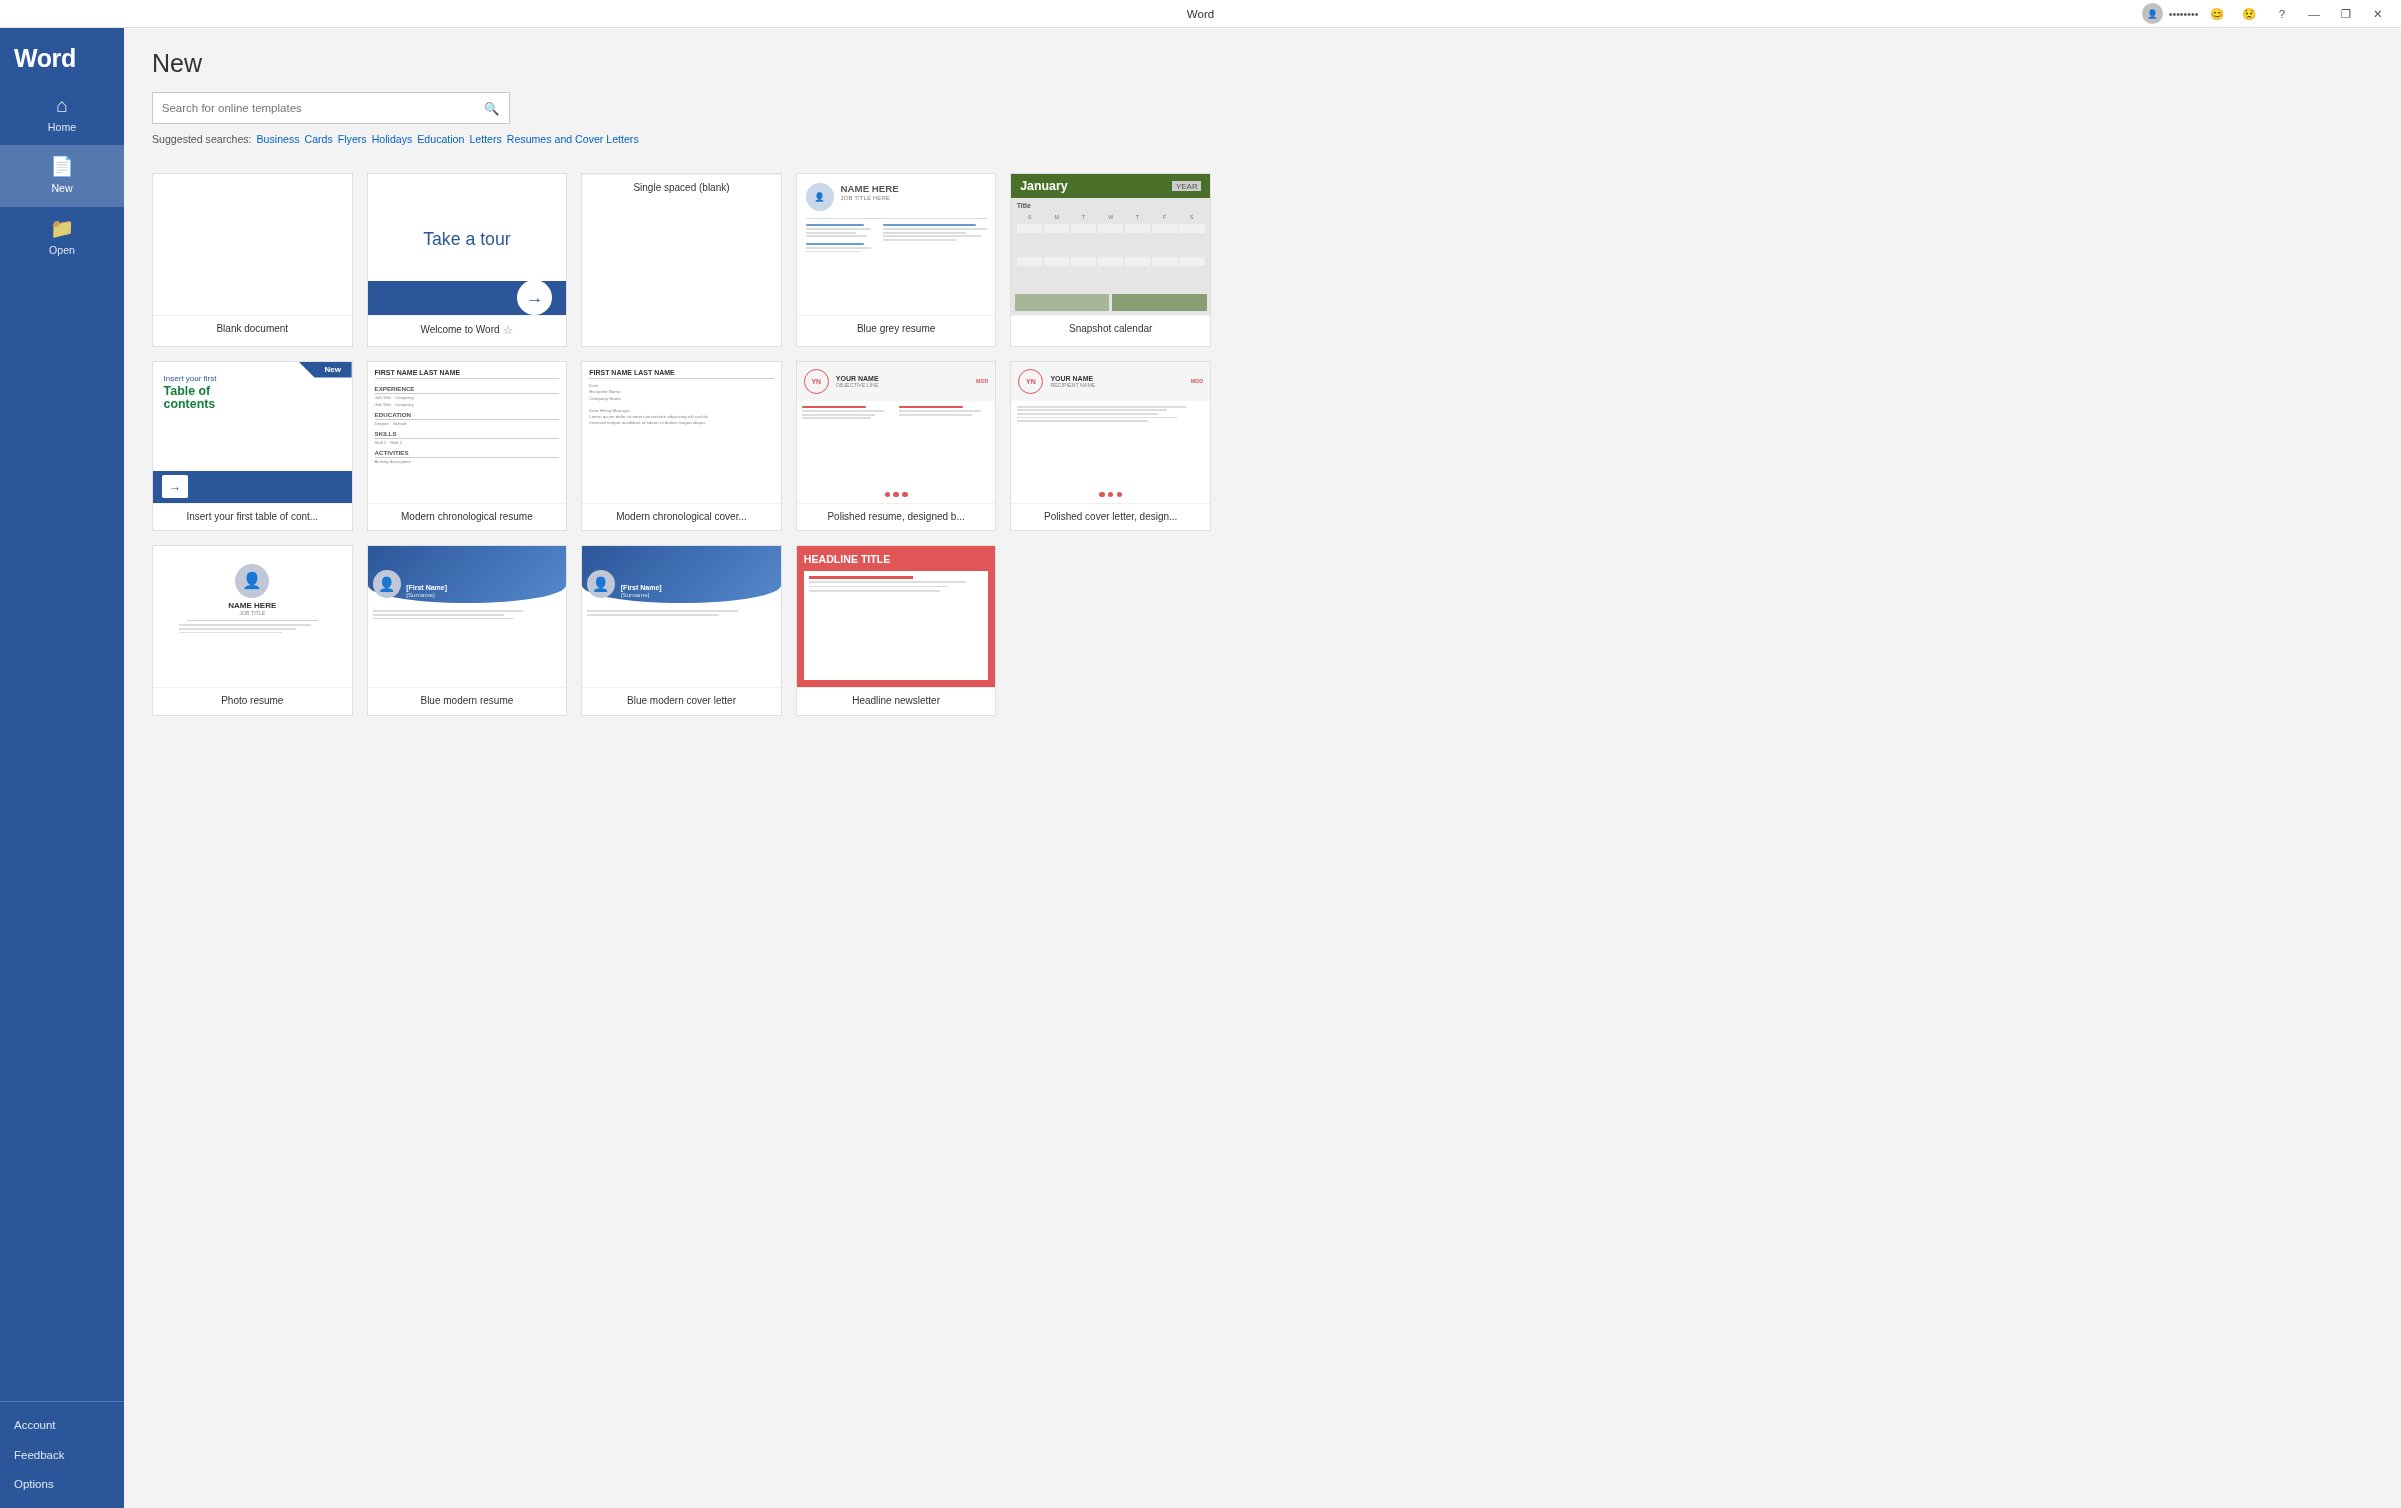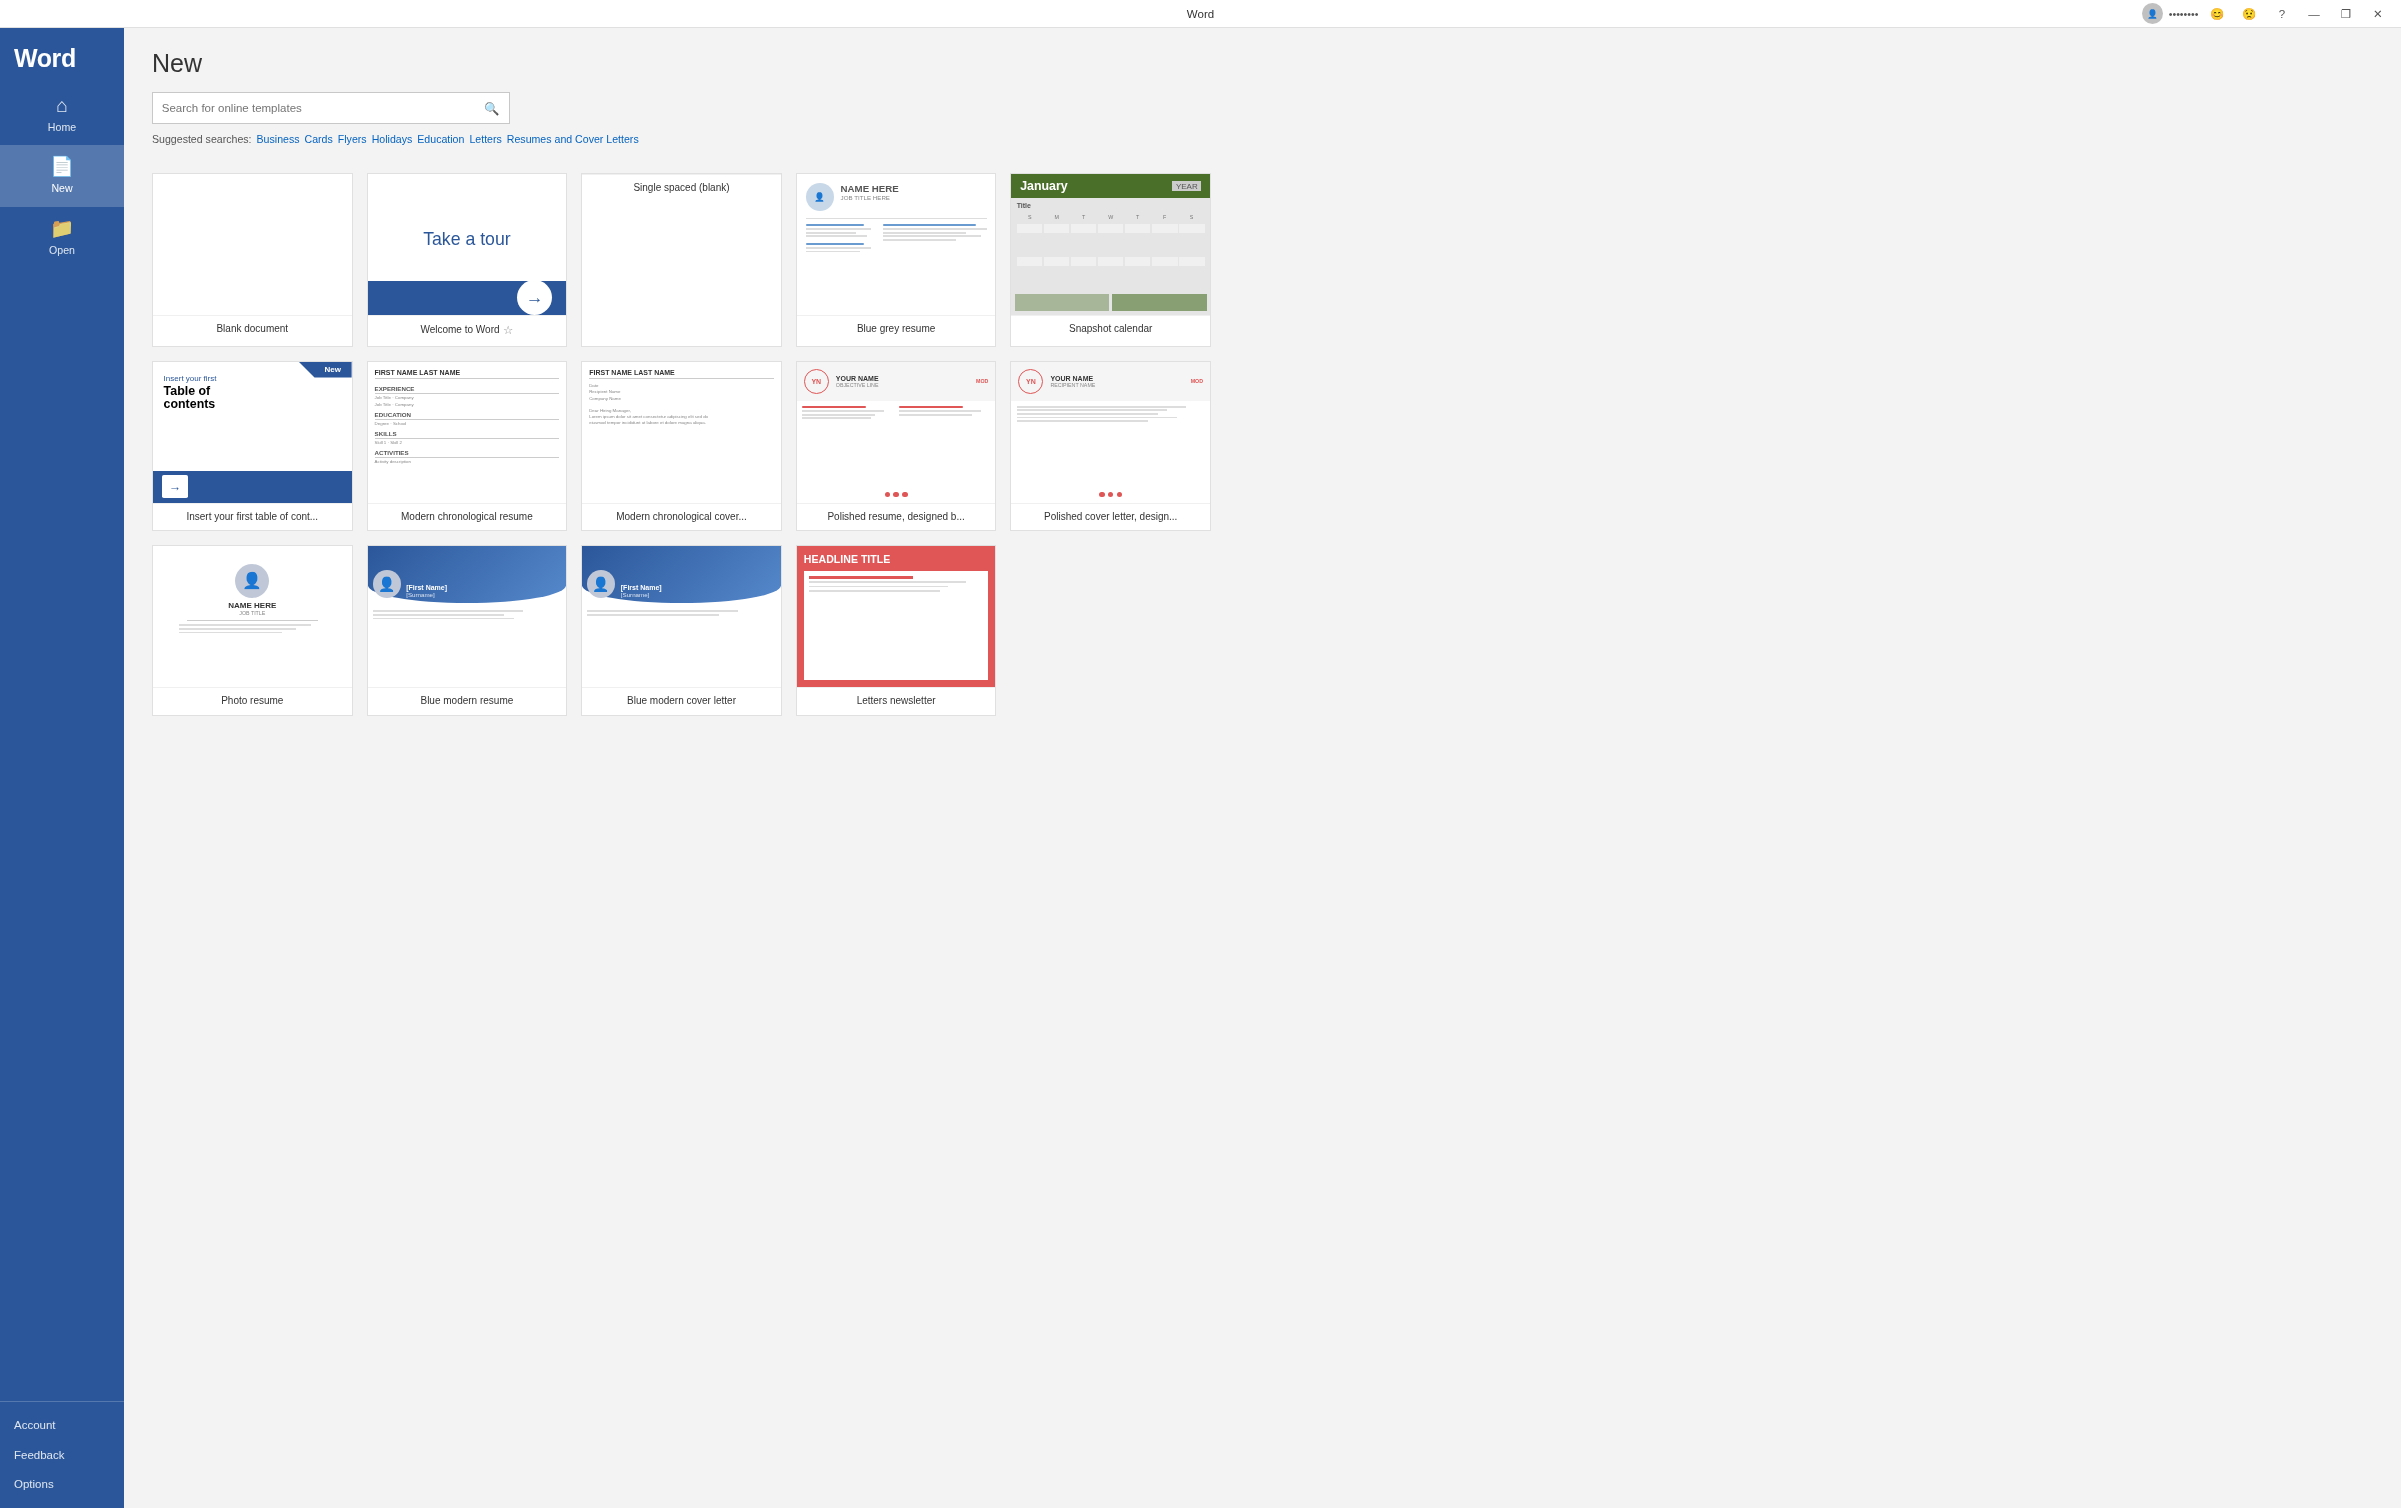--- a/index.html
+++ b/index.html
@@ -282,21 +282,21 @@
       width: 53px;
       text-align: right;
     }
     .thumb-toc-content {
       flex: 1;
       padding: 12.4px 10.6px 0;
       display: flex;
       flex-direction: column;
     }
     .thumb-toc-text1 { font-size: 8px; color: #2b579a; margin-bottom: 1.8px; }
-    .thumb-toc-text2 { font-size: 12.4px; font-weight: 700; color: #000000; line-height: 1.1; }
+    .thumb-toc-text2 { font-size: 12.4px; font-weight: 700; color: #15803d; line-height: 1.1; }
     .thumb-toc-bar {
       margin-top: auto;
       background: #2b579a;
       height: 32px;
       display: flex;
       align-items: center;
       padding: 0 8.8px;
     }
     .thumb-chron-resume {
       width: 100%; height: 100%;
@@ -710,20 +710,20 @@
             <div class="thumb-headline">
               <div class="thumb-headline-title">HEADLINE TITLE</div>
               <div style="background:white;flex:1;margin-top:5.3px;padding:5.3px;display:flex;flex-direction:column;gap:2.6px;">
                 <div style="height:2.6px;background:#e05555;width:60%;"></div>
                 <div style="height:1.8px;background:#ddd;width:90%;"></div>
                 <div style="height:1.8px;background:#ddd;width:80%;"></div>
                 <div style="height:1.8px;background:#ddd;width:75%;"></div>
               </div>
             </div>
           </div>
-          <div class="template-label">Letters newsletter</div>
+          <div class="template-label">Headline newsletter</div>
         </div>
 
       </div>
     </div>
   </div>
 </div>
 
 
 </body></html>

